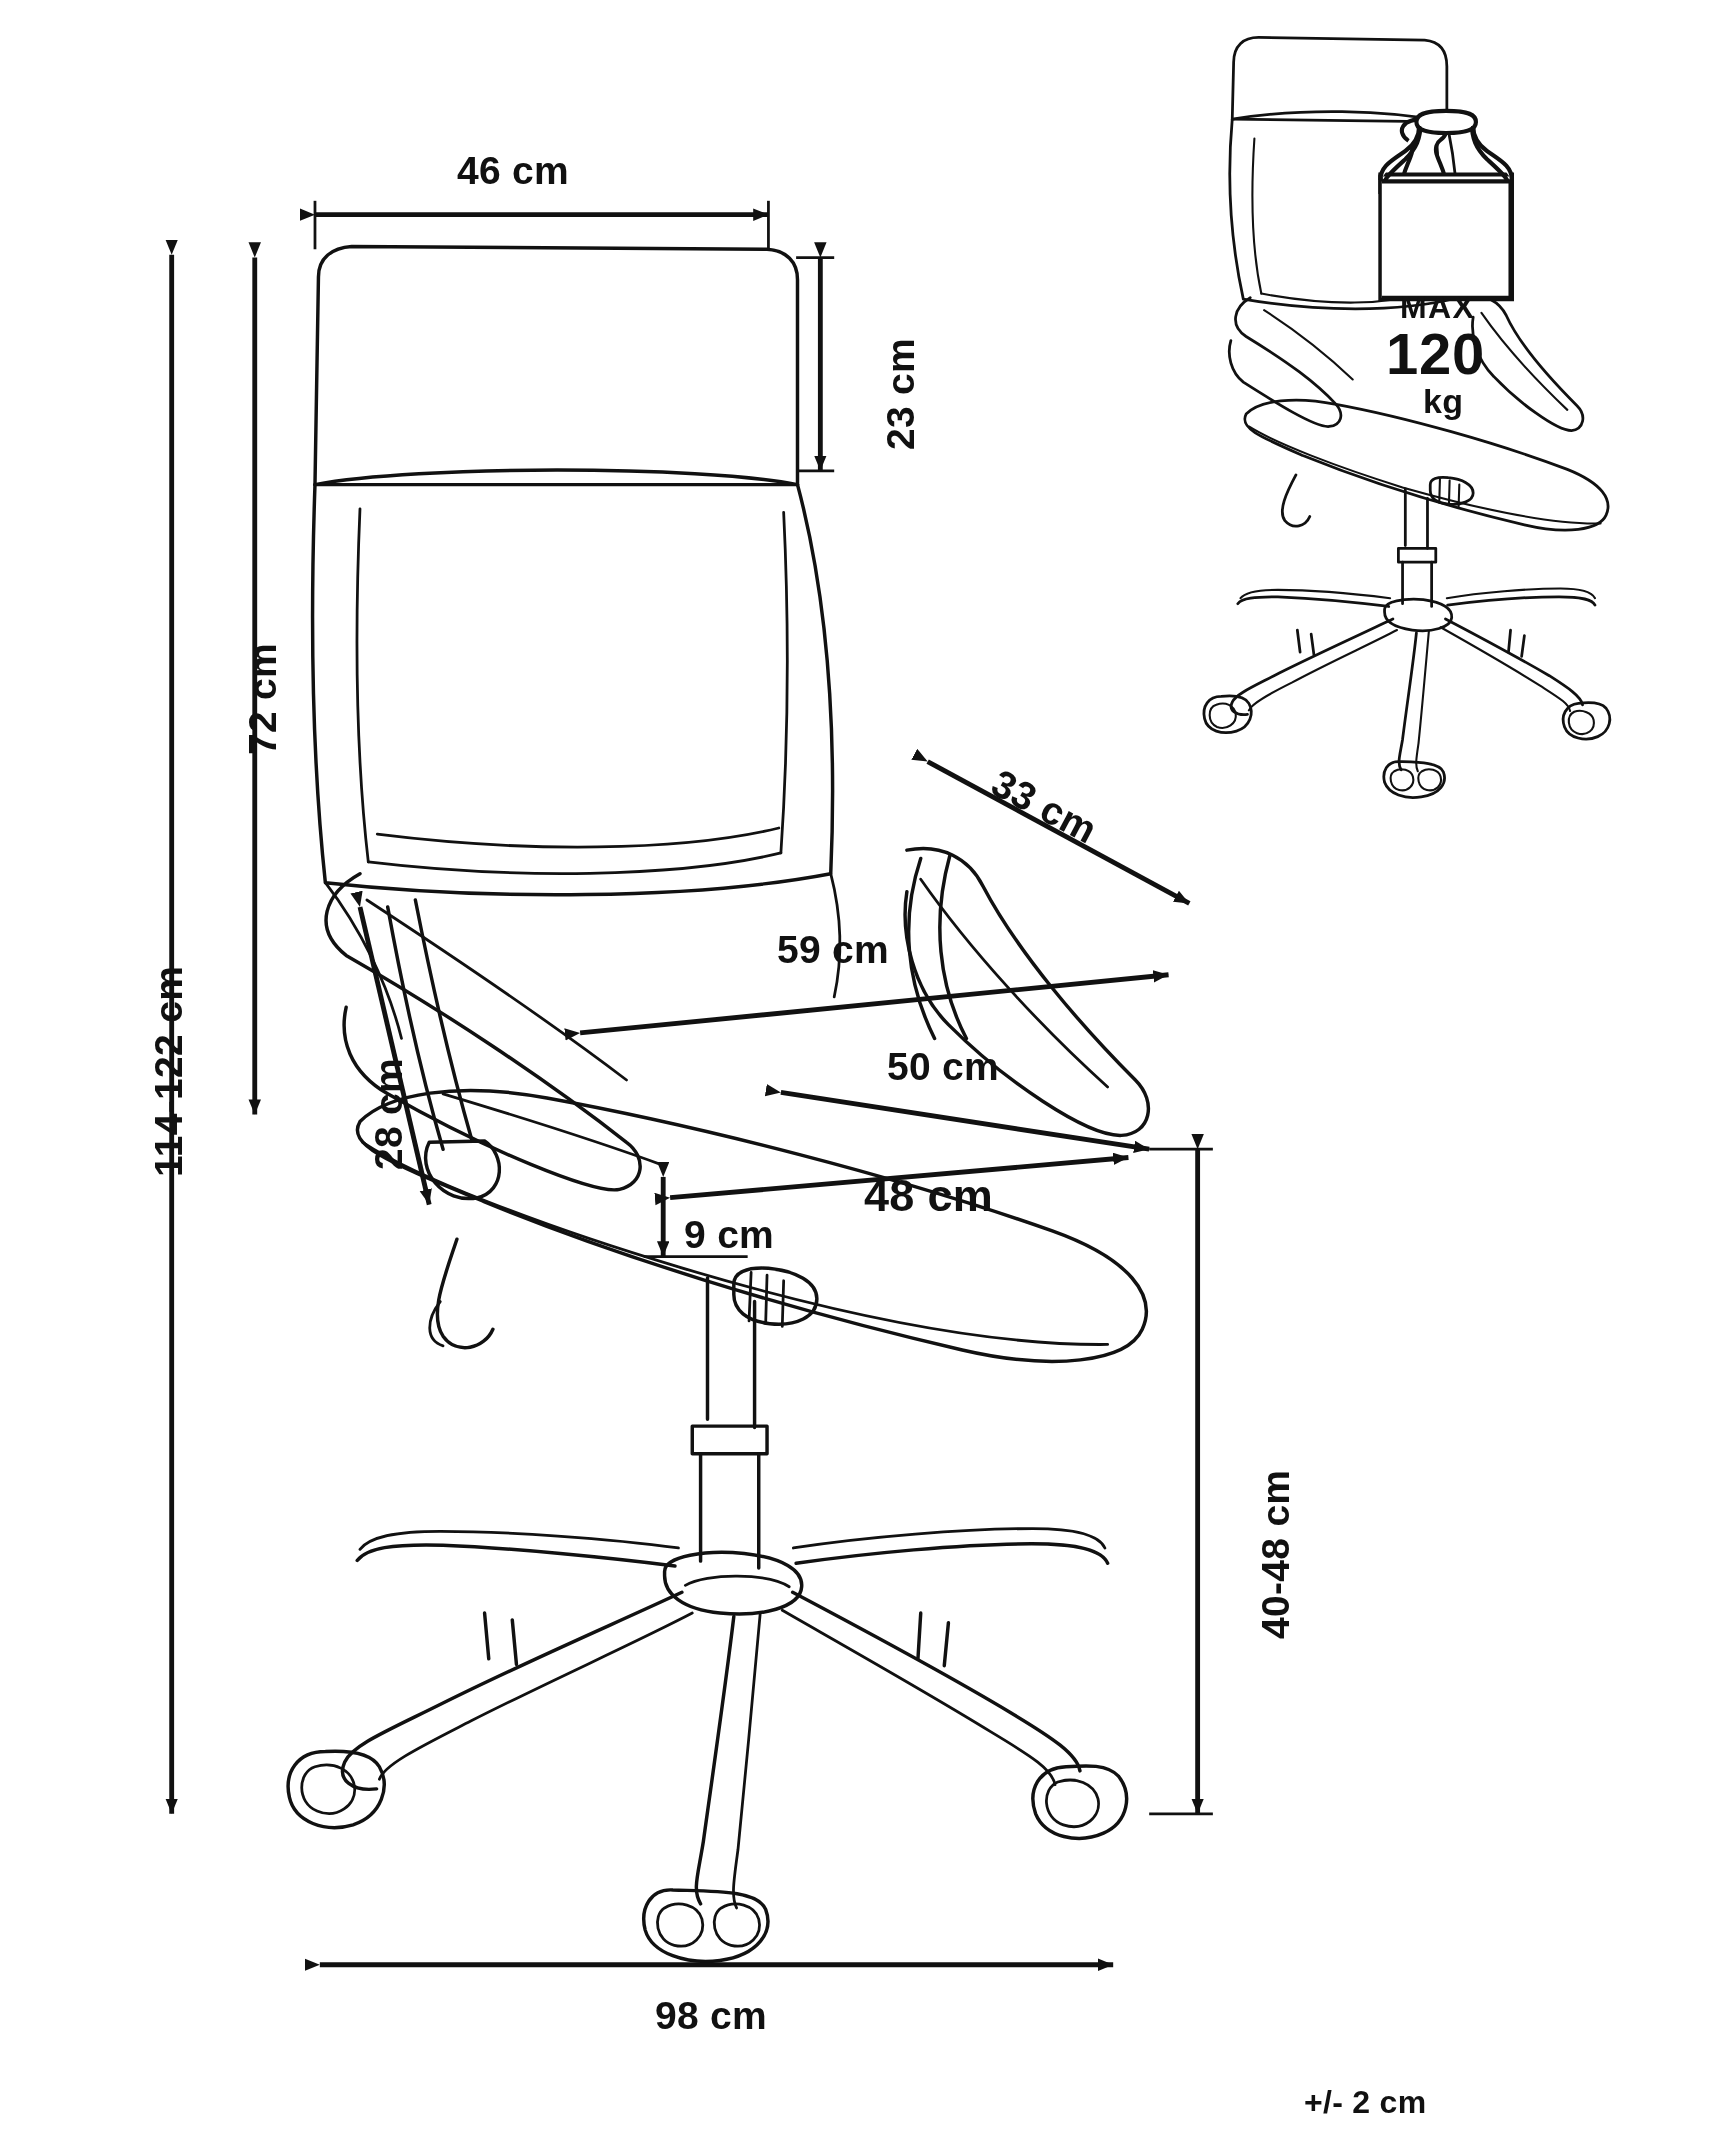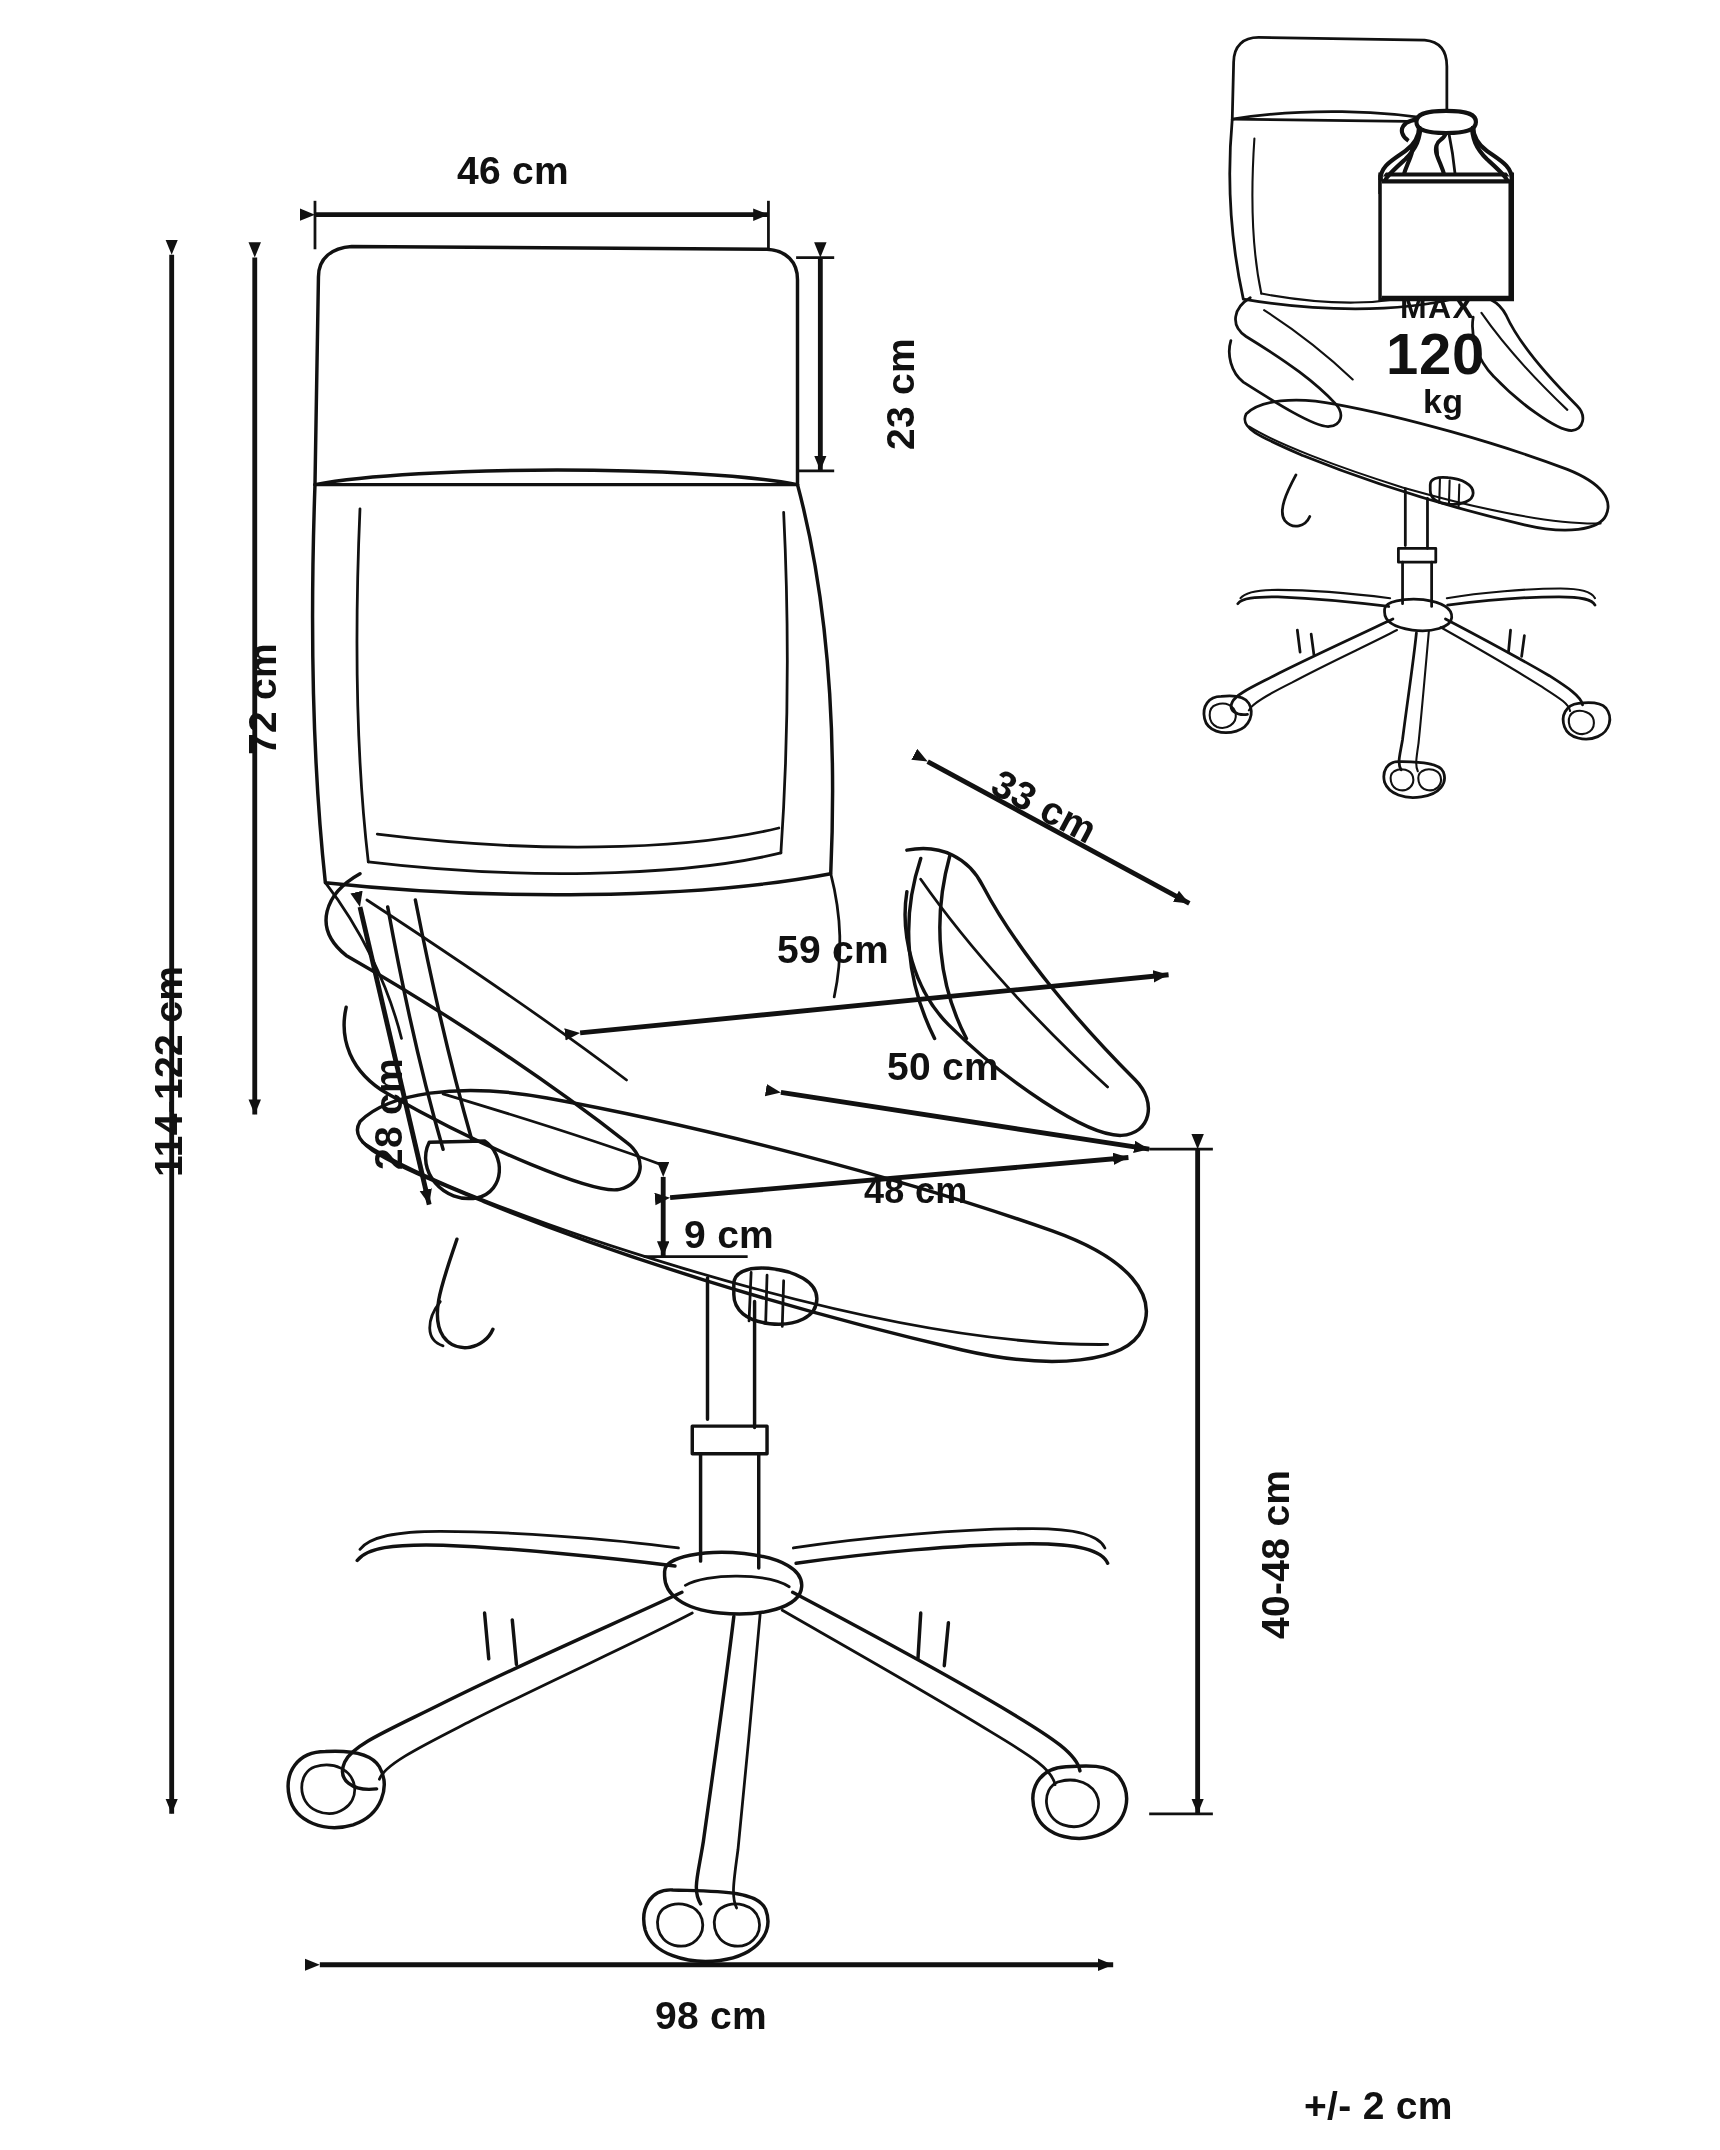--- a/index.html
+++ b/index.html
@@ -295,28 +295,28 @@
   <div class="lbl rot90" style="left:147px; top:1177px; font-size:39px;">114-122 cm</div>
 
   <div class="lbl" style="left:1005px; top:761px; font-size:39px; transform:rotate(28deg); transform-origin:0 0;">33 cm</div>
 
   <div class="lbl" style="left:777px; top:928px; font-size:39px;">59 cm</div>
 
   <div class="lbl rot90" style="left:367px; top:1170px; font-size:39px;">28 cm</div>
 
   <div class="lbl" style="left:887px; top:1045px; font-size:39px;">50 cm</div>
 
-  <div class="lbl" style="left:864px; top:1170px; font-size:36px;">48 cm</div>
+  <div class="lbl" style="left:864px; top:1170px; font-size:45px;">48 cm</div>
 
   <div class="lbl" style="left:684px; top:1213px; font-size:39px;">9 cm</div>
 
   <div class="lbl rot90" style="left:1254px; top:1639px; font-size:39px;">40-48 cm</div>
 
   <div class="lbl" style="left:655px; top:1994px; font-size:39px;">98 cm</div>
 
   <div class="lbl" style="left:1400px; top:289px; font-size:32px; letter-spacing:1.4px;text-align:center;">MAX</div>
   <div class="lbl" style="left:1386px; top:320px; font-size:58px; letter-spacing:0.7px;">120</div>
   <div class="lbl" style="left:1423px; top:382px; font-size:34px;text-align:right;">kg</div>
 
-  <div class="lbl" style="left:1304px; top:2084px; font-size:39px;">+/- 2 cm</div>
+  <div class="lbl" style="left:1304px; top:2084px; font-size:32px;">+/- 2 cm</div>
 
 </div>
 
 
 </body></html>

